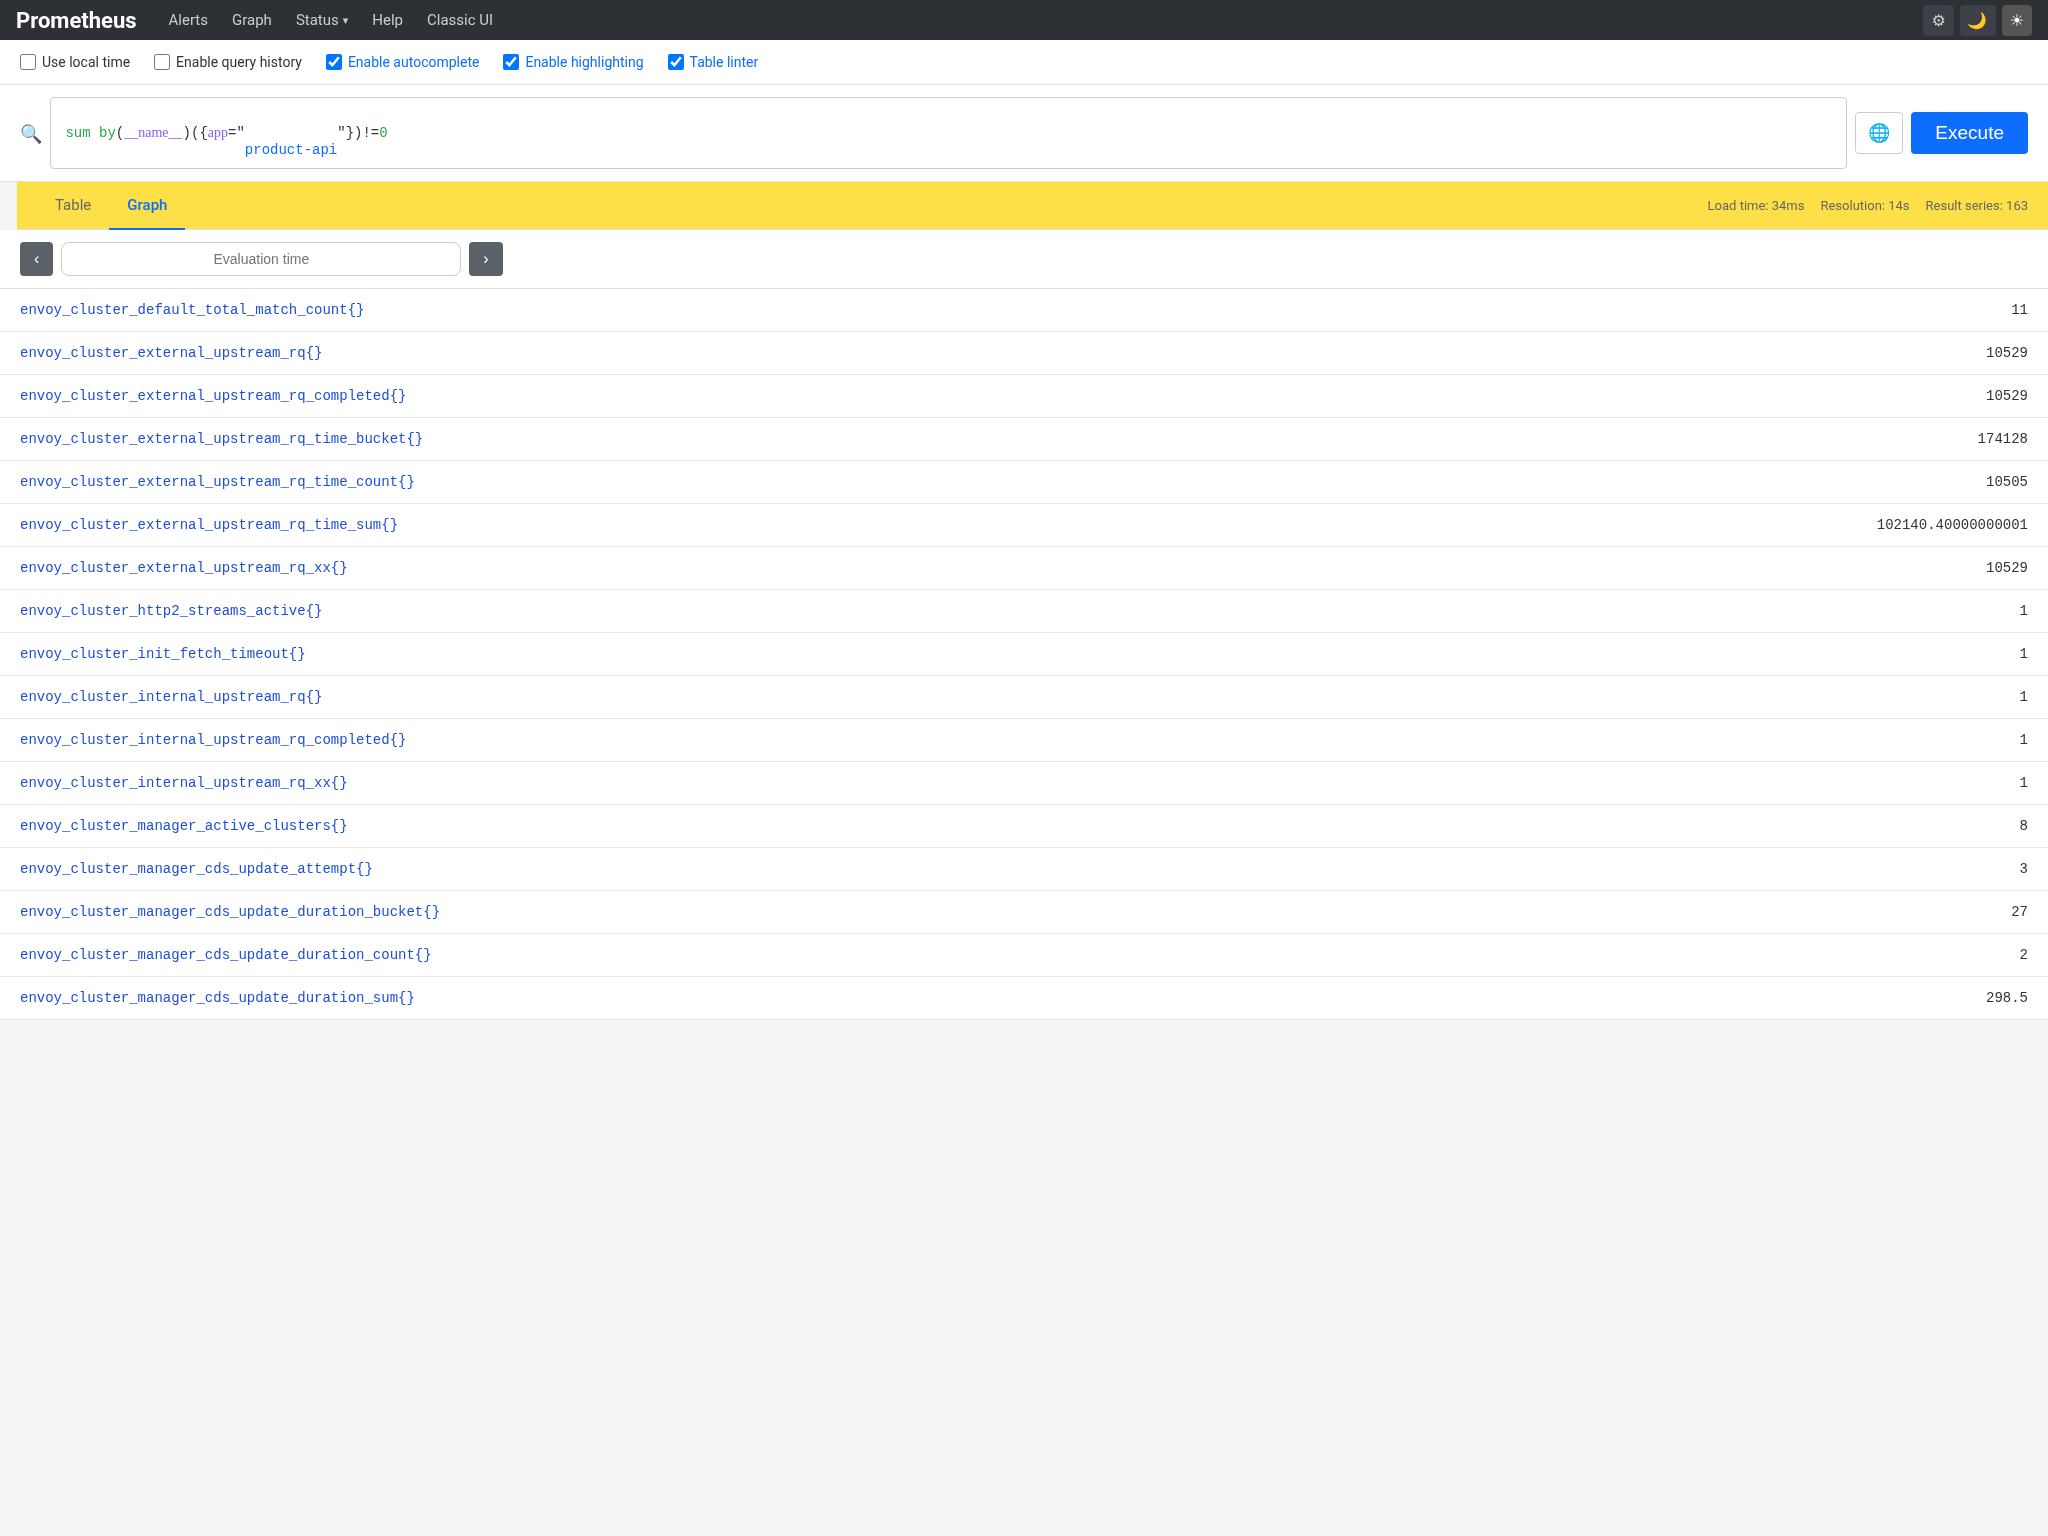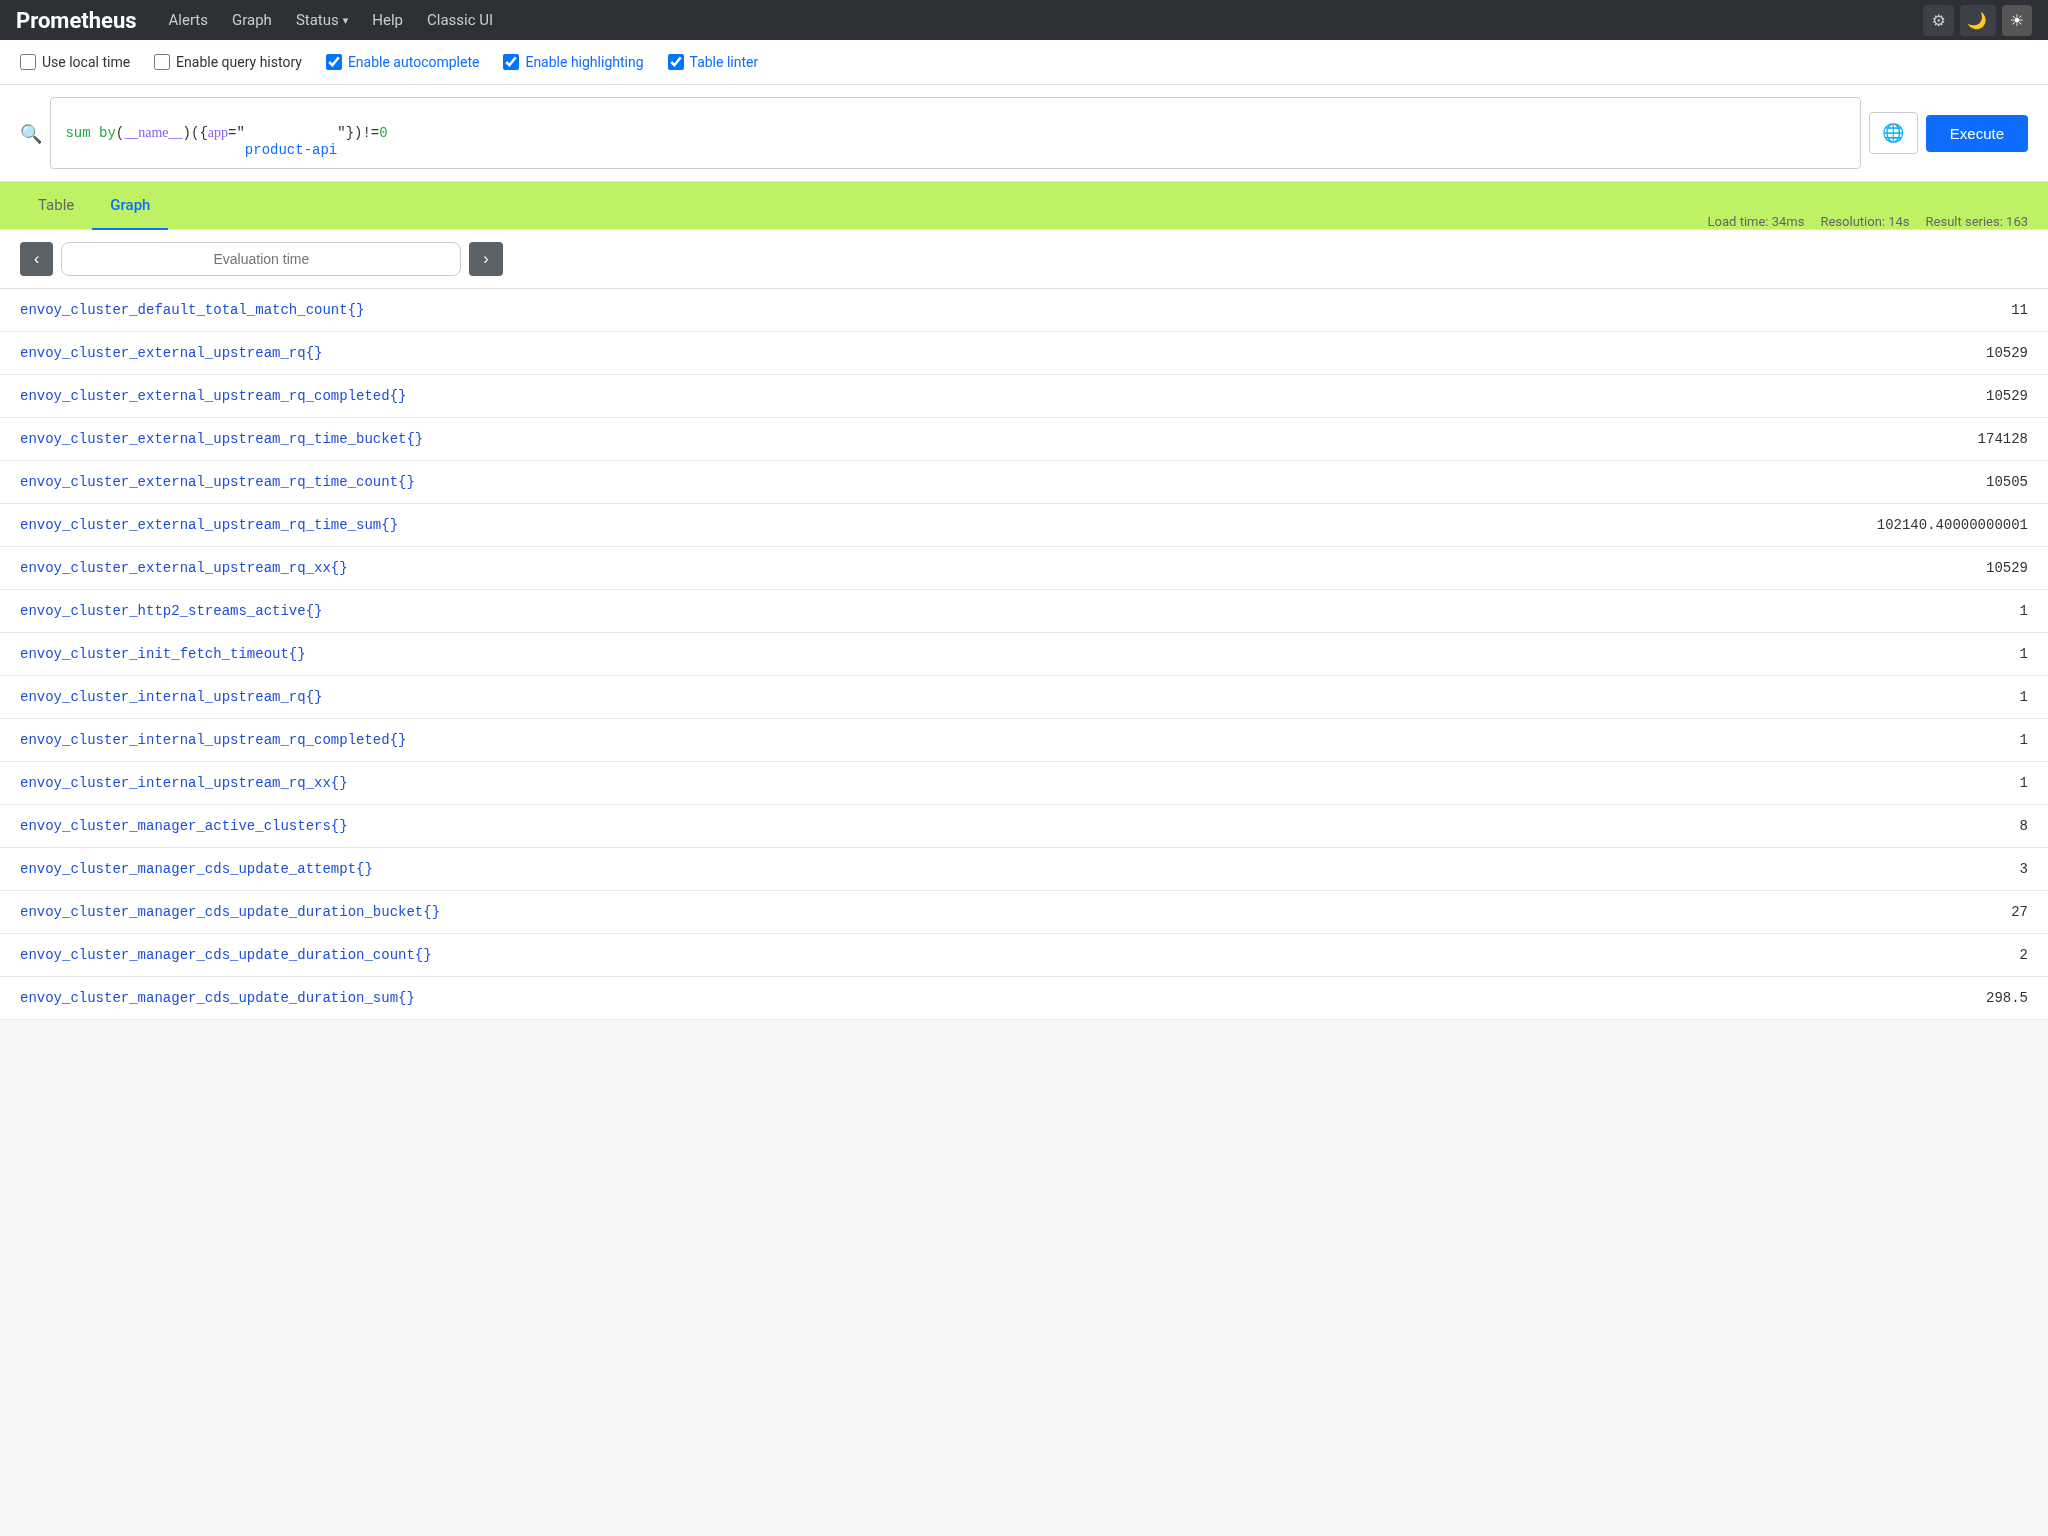--- a/index.html
+++ b/index.html
@@ -96,32 +96,33 @@
       cursor: pointer;
       font-size: 18px;
       color: #555;
     }
     .execute-btn {
       background: #0d6efd;
       color: #fff;
       border: none;
       border-radius: 4px;
       padding: 10px 24px;
-      font-size: 15px;
+      font-size: 19px;
       font-weight: 500;
       cursor: pointer;
     }
 
     
     .tabs-row {
       display: flex;
-      align-items: flex-end;
+      align-items: center;
       padding: 0 20px;
       border-bottom: 1px solid #dee2e6;
-      background: #bef264;
+      background: #fde047;
+      margin-left: 17px;
     }
     .tab-item {
       padding: 14px 18px;
       font-size: 15px;
       cursor: pointer;
       color: #666;
       border-bottom: 2px solid transparent;
       margin-bottom: -1px;
     }
     .tab-item.active {

